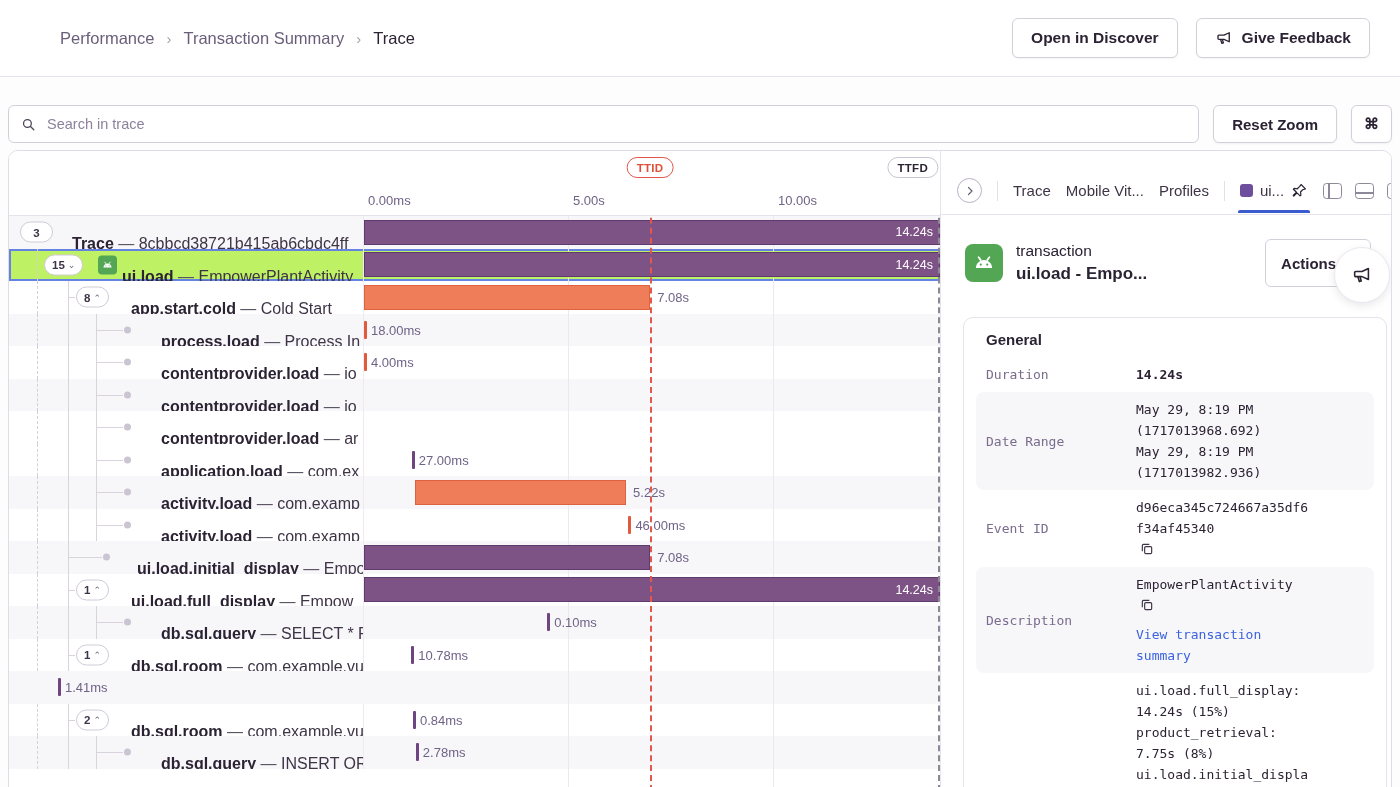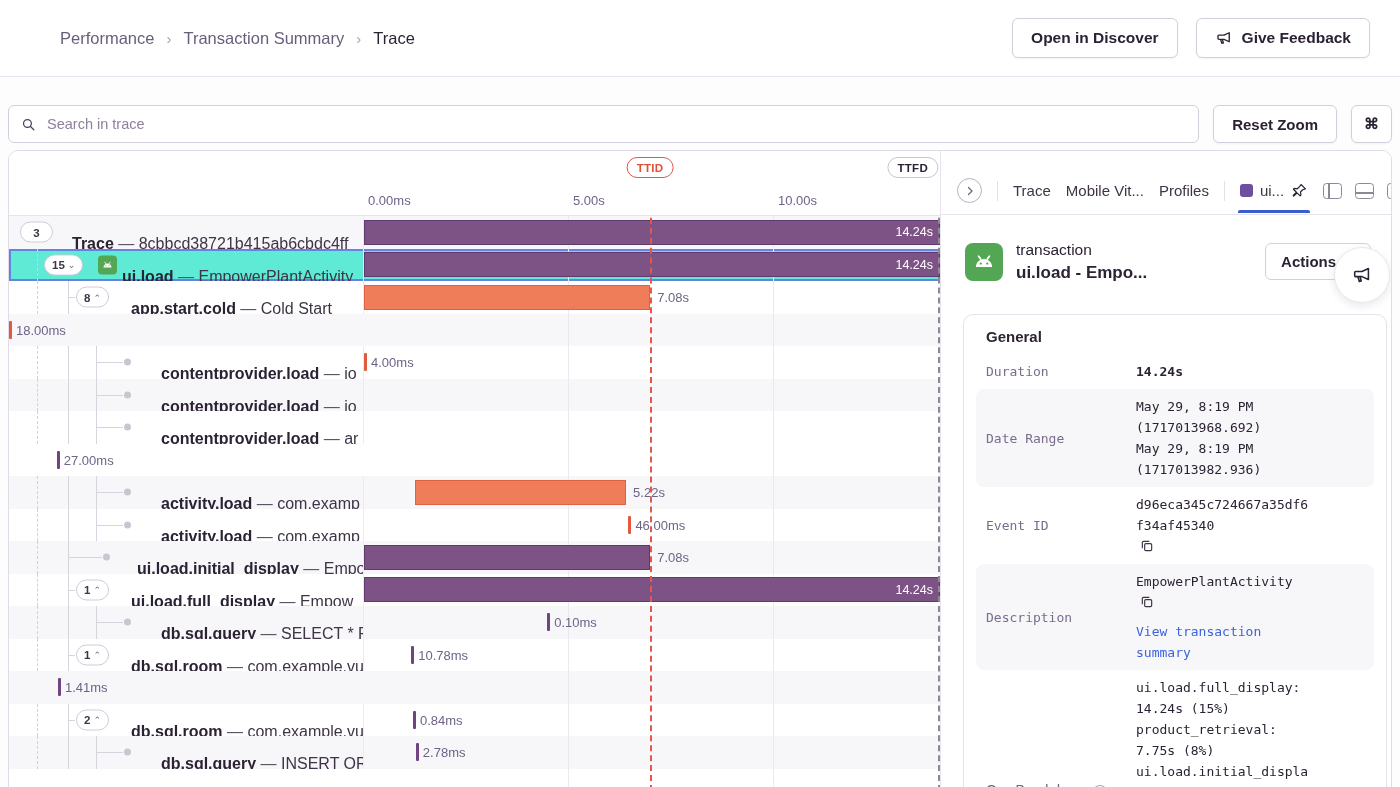--- a/index.html
+++ b/index.html
@@ -39,21 +39,21 @@
   .tl-badge.ttfd{left:929px;transform:translateX(-100%);border:1.5px solid #cac3d2;color:#2b2233;}
 
   .rows-area{position:absolute;top:65px;left:0;right:451px;bottom:0;}
   .gridline{position:absolute;top:65px;bottom:0;width:1px;background:#ece8f0;z-index:1;pointer-events:none;}
   .marker-line{position:absolute;top:27px;bottom:0;width:0;z-index:3;pointer-events:none;}
   .marker-line.ttid{left:641px;border-left:2px dashed #e4574b;}
   .marker-line.ttfd{left:929px;border-left:2px dashed #8d8798;}
 
   .trace-row{position:relative;height:32.5px;display:flex;cursor:pointer;}
   .trace-row.light{background:#f7f6f9;}
-  .trace-row.selected{background:#5eead4;box-shadow:inset 0 0 0 2px #6583e0;}
+  .trace-row.selected{background:#bef264;box-shadow:inset 0 0 0 2px #6583e0;}
   .tree-cell{position:relative;width:354px;flex:none;overflow:hidden;border-right:1px solid #eeeaf2;box-sizing:content-box;}
   .chart-cell{position:relative;width:576px;flex:none;}
 
   .guide{position:absolute;top:0;bottom:0;width:0;}
   .guide.dashed{border-left:1px dashed #d5cfdb;}
   .guide.solid{border-left:1px solid #d9d3de;}
   .stub{position:absolute;top:50%;height:1px;background:#d9d3de;}
   .tdot{position:absolute;top:50%;transform:translateY(-50%);width:7px;height:7px;border-radius:50%;background:#cbc4d2;}
   .count-badge{position:absolute;top:50%;transform:translateY(-50%);height:21px;min-width:33px;padding:0 7px;
          border:1px solid #d1cad8;border-radius:11px;background:#fff;font-size:11.5px;font-weight:700;color:#3e3446;
@@ -94,21 +94,21 @@
   .dock.bottom::after{content:'';position:absolute;left:0;right:0;bottom:3.5px;height:1.7px;background:#8d8798;}
   .dock.right::after{content:'';position:absolute;right:0;top:0;bottom:0;width:7px;background:#57515e;border-radius:0 1.5px 1.5px 0;}
 
   .panel-body{position:absolute;top:64px;left:0;right:0;bottom:0;overflow:hidden;}
   .txn-row{display:flex;align-items:center;padding:24px 20px 0 24px;gap:13px;}
   .android-lg{width:38px;height:38px;border-radius:8px;background:#53a653;flex:none;
               display:flex;align-items:center;justify-content:center;}
   .txn-texts{line-height:1.4;min-width:0;}
   .txn-type{font-size:15.5px;color:#2b2233;}
   .txn-title{font-size:17px;font-weight:700;color:#2b2233;white-space:nowrap;}
-  .actions-btn{margin-left:auto;height:37px;padding:0 15px;border:1px solid #d5cfdc;border-radius:6px;
+  .actions-btn{margin-left:auto;height:48px;padding:0 15px;border:1px solid #d5cfdc;border-radius:6px;
                font-weight:700;font-size:15px;color:#2b2233;display:flex;align-items:center;gap:8px;
                background:#fff;cursor:pointer;flex:none;font-family:inherit;}
   .actions-btn .chev{font-size:11px;color:#57515e;}
 
   .detail-card{position:relative;margin:30px 4px 0 22px;border:1px solid #e6e1ea;border-radius:10px;
                padding:10px 12px 14px;font-family:"DejaVu Sans Mono",monospace;}
   .card-title{font-family:"Liberation Sans",sans-serif;font-size:15px;font-weight:700;color:#2b2233;
               padding:3px 10px 9px;}
   .kv{display:flex;padding:7px 10px;border-radius:8px;font-size:13px;line-height:21px;align-items:center;}
   .kv.light{background:#f7f6f9;}
@@ -223,20 +223,28 @@
           <div class="stub" style="left: 59px; width: 7px;"></div>
           <div class="count-badge" style="left: 67px;">8<span class="chev">⌃</span></div>
           <span class="tlabel" style="left: 122px;"><b>app.start.cold</b><span class="dash"> — </span><span>Cold Start</span></span>
         </div>
         <div class="chart-cell">
           <div class="bar orange" style="left: 0%; width: 49.7%;"></div>
           <span class="dur" style="left: calc(49.7% + 7px);">7.08s</span>
         </div>
       </div>
       <div class="trace-row light">
+        <div class="tree-cell">
+          <div class="guide dashed" style="left: 28px;"></div>
+          <div class="guide solid" style="left: 59px;"></div>
+          <div class="guide solid" style="left: 87px;"></div>
+          <div class="stub" style="left: 87px; width: 27px;"></div>
+          <div class="tdot" style="left: 115px;"></div>
+          <span class="tlabel" style="left: 152px;"><b>process.load</b><span class="dash"> — </span><span>Process In</span></span>
+        </div>
         <div class="chart-cell">
           <div class="tick orange" style="left: 0%;"></div>
           <span class="dur" style="left: calc(0% + 7px);">18.00ms</span>
         </div>
       </div>
       <div class="trace-row">
         <div class="tree-cell">
           <div class="guide dashed" style="left: 28px;"></div>
           <div class="guide solid" style="left: 59px;"></div>
           <div class="guide solid" style="left: 87px;"></div>
@@ -263,20 +271,28 @@
         <div class="tree-cell">
           <div class="guide dashed" style="left: 28px;"></div>
           <div class="guide solid" style="left: 59px;"></div>
           <div class="guide solid" style="left: 87px;"></div>
           <div class="stub" style="left: 87px; width: 27px;"></div>
           <div class="tdot" style="left: 115px;"></div>
           <span class="tlabel" style="left: 152px;"><b>contentprovider.load</b><span class="dash"> — </span><span>ar</span></span>
         </div>
       </div>
       <div class="trace-row">
+        <div class="tree-cell">
+          <div class="guide dashed" style="left: 28px;"></div>
+          <div class="guide solid" style="left: 59px;"></div>
+          <div class="guide solid" style="left: 87px;"></div>
+          <div class="stub" style="left: 87px; width: 27px;"></div>
+          <div class="tdot" style="left: 115px;"></div>
+          <span class="tlabel" style="left: 152px;"><b>application.load</b><span class="dash"> — </span><span>com.ex</span></span>
+        </div>
         <div class="chart-cell">
           <div class="tick purple" style="left: 8.3%;"></div>
           <span class="dur" style="left: calc(8.3% + 7px);">27.00ms</span>
         </div>
       </div>
       <div class="trace-row light">
         <div class="tree-cell">
           <div class="guide dashed" style="left: 28px;"></div>
           <div class="guide solid" style="left: 59px;"></div>
           <div class="guide solid" style="left: 87px;"></div>

